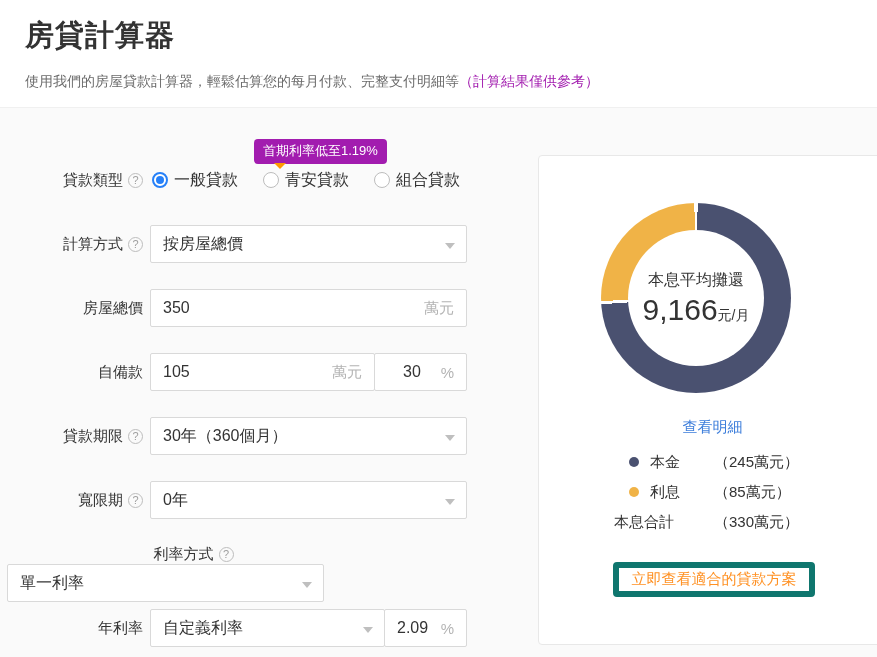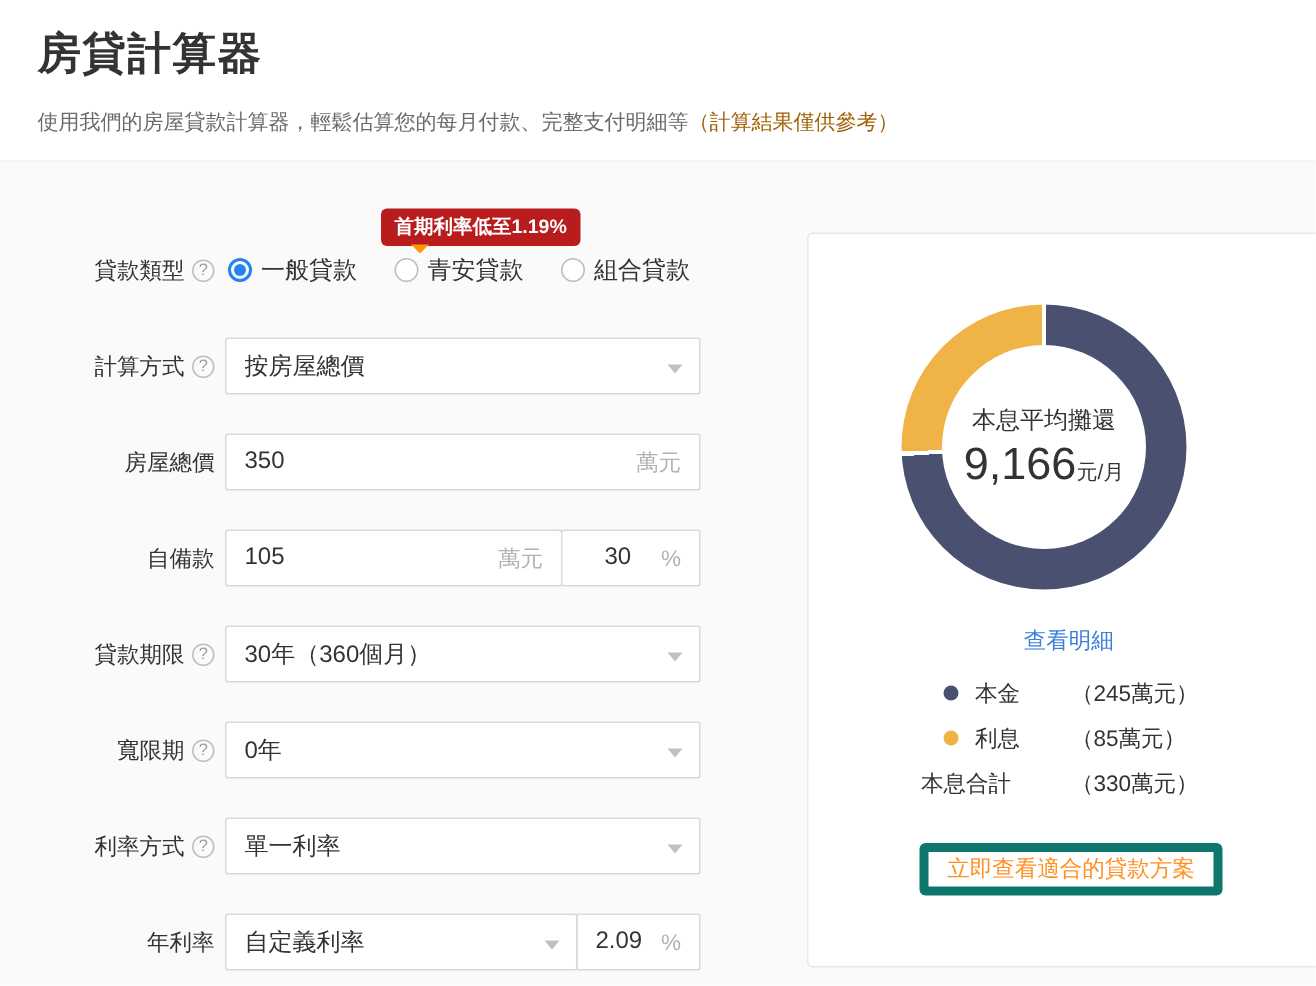--- a/index.html
+++ b/index.html
@@ -6,28 +6,28 @@
   html,body { width:877px; height:657px; }
   body {
     font-family:"Liberation Sans","DejaVu Sans",sans-serif;
     background:#fff; color:#333; overflow:hidden; position:relative;
   }
   .page { position:absolute; inset:0; width:877px; height:657px; overflow:hidden; }
 
   
   .page-title { position:absolute; left:25px; top:16px; font-size:29px; font-weight:bold; color:#333; letter-spacing:1px; }
   .subtitle { position:absolute; left:25px; top:73px; font-size:14px; color:#6b6b6b; }
-  .subtitle .note { color:#a16207; }
+  .subtitle .note { color:#a21caf; }
 
   
   .body-band { position:absolute; left:0; top:107px; right:0; bottom:0; background:#fafafa; border-top:1px solid #f0f0f0; }
 
   
-  .promo-badge { position:absolute; left:254px; top:139px; background:#b91c1c; color:#fff;
-    font-size:13px; font-weight:bold; padding:3px 9px 4px; border-radius:4px; z-index:3; }
+  .promo-badge { position:absolute; left:254px; top:139px; background:#a21caf; color:#fff;
+    font-size:13px; font-weight:normal; padding:3px 9px 4px; border-radius:4px; z-index:3; }
   .promo-badge::after { content:""; position:absolute; left:20px; bottom:-5px;
     border-left:6px solid transparent; border-right:6px solid transparent; border-top:6px solid #ff9800; }
 
   
   .row { position:absolute; left:0; display:flex; align-items:center; }
   .row .label { width:143px; display:flex; justify-content:flex-end; align-items:center; gap:5px;
     font-size:15px; color:#333; flex:none; }
   .help-icon { width:15px; height:15px; border:1px solid #bdbdbd; border-radius:50%; color:#9e9e9e;
     font-size:11px; line-height:13px; text-align:center; display:inline-block; flex:none; cursor:pointer; }
 
@@ -41,21 +41,21 @@
   .bare-input { border:none; outline:none; background:transparent; font:inherit; color:#333;
     width:100%; min-width:0; padding:0; }
   .suffix { margin-left:auto; color:#b3b3b3; font-size:15px; flex:none; padding-left:6px; }
 
   .row-radio  { top:168px; height:24px; }
   .row-calc   { top:225px;align-items:center; }
   .row-price  { top:289px; }
   .row-down   { top:353px; }
   .row-term   { top:417px; }
   .row-grace  { top:481px; }
-  .row-rate   { top:545px; }
+  .row-rate   { top:545px;flex-direction:column; }
   .row-apr    { top:609px; }
 
   .box-down-main { width:225px; }
   .box-down-pct  { width:93px; margin-left:-1px;padding-left:28px; }
   .select-apr    { width:235px; }
   .box-apr-pct   { width:83px; margin-left:-1px; }
 
   
   .radio-group { display:flex; gap:25px; margin-left:9px; }
   .radio-option { display:flex; align-items:center; gap:6px; font-size:16px; color:#333; cursor:pointer; }

